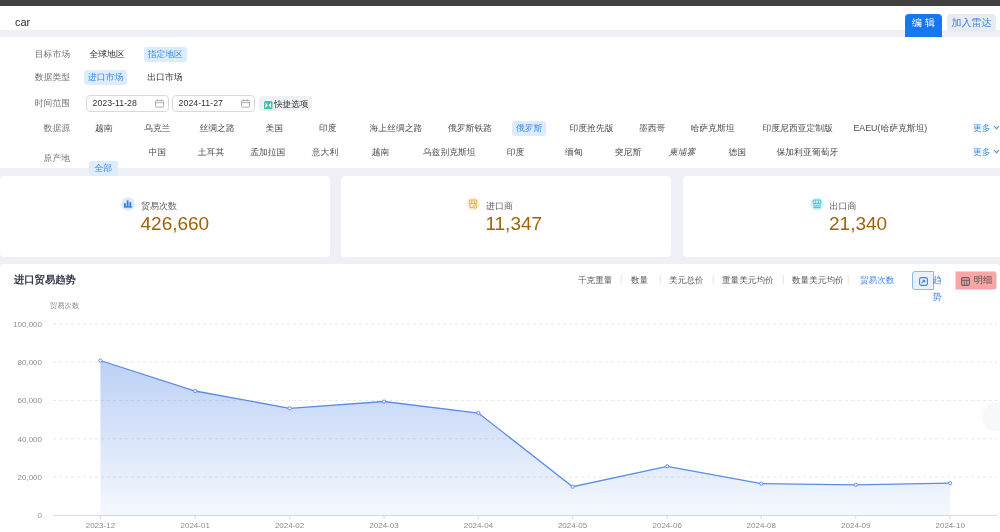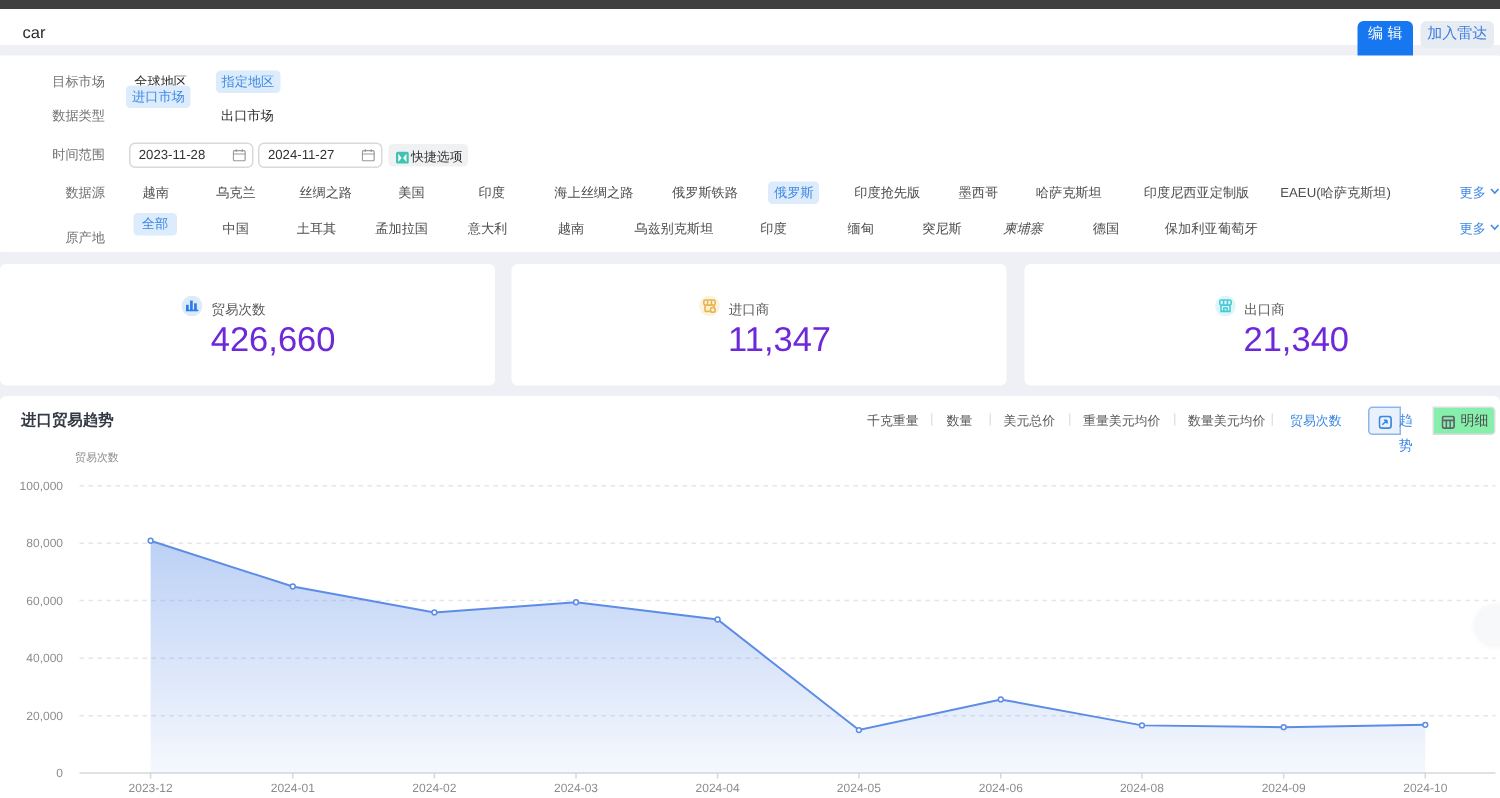--- a/index.html
+++ b/index.html
@@ -22,47 +22,47 @@
 .more { position:absolute; color:#3f88e3; font-size:8.8px; white-space:nowrap; }
 .datebox { position:absolute; width:83.5px; height:17px; border:1px solid #d7d9dd; border-radius:4px; background:#fff; font-size:8.8px; color:#333; line-height:15px; padding-left:6px; }
 .cal { position:absolute; top:3px; width:9px; height:9px; }
 .quick { position:absolute; left:259px; top:59px; width:53px; height:15px; background:#f0f1f3; border-radius:3px; font-size:8.6px; color:#333; line-height:17.5px; padding-left:15px; }
 
 
 .card { position:absolute; top:176px; height:81px; background:#fff; border-radius:4px; }
 .card .inner { position:absolute; top:21px; }
 .cicon { position:absolute; left:0; top:0; width:14px; height:14px; border-radius:50%; }
 .clabel { position:absolute; left:20px; top:2.5px; font-size:9px; color:#595959; white-space:nowrap; }
-.cval { position:absolute; left:19.5px; top:16px; font-size:23px; color:#6d28d9; white-space:nowrap; }
+.cval { position:absolute; left:19.5px; top:16px; font-size:19px; color:#a16207; white-space:nowrap; }
 
 
 .panel2 { position:absolute; left:0; top:264px; width:1000px; height:268px; background:#fff; border-radius:4px 4px 0 0; }
 .ptitle { position:absolute; left:14px; top:9px; font-size:10.3px; font-weight:bold; color:#333a45; }
 .mopt { position:absolute; top:11px; font-size:8.6px; color:#595959; white-space:nowrap; }
 .msep { position:absolute; top:10px; font-size:9px; color:#dcdcdc; }
 .mopt.sel { color:#3b87e2; }
-.tbtn { position:absolute; top:7px; height:19px; border:1px solid #dcdee2; background:#86efac; font-size:9.3px; color:#4d4d4d; line-height:17px; }
+.tbtn { position:absolute; top:7px; height:19px; border:1px solid #dcdee2; background:#fca5a5; font-size:9.3px; color:#4d4d4d; line-height:17px; }
 </style>
 </head>
 <body>
 
 <div class="topbar">
   <div class="q">car</div>
   <div class="btn-edit">编辑</div>
   <div class="btn-radar">加入雷达</div>
 </div>
 
 <div class="panel1">
 
   <div class="flabel" style="left:0; top:12px;">目标市场</div>
   <div class="fitem" style="left:89.5px; top:12px;">全球地区</div>
   <div class="pill" style="left:143.7px; top:9.5px;">指定地区</div>
 
   <div class="flabel" style="left:0; top:35px;">数据类型</div>
-  <div class="pill" style="left:84px; top:20px;">进口市场</div>
+  <div class="pill" style="left:84px; top:33px;">进口市场</div>
   <div class="fitem" style="left:147.3px; top:35px;">出口市场</div>
 
   <div class="flabel" style="left:0; top:61px;">时间范围</div>
   <div class="datebox" style="left:85.5px; top:58px;">2023-11-28
     <svg class="cal" style="left:68px;" viewBox="0 0 16 16">
         <rect x="1" y="2.5" width="14" height="12" rx="1.5" fill="none" stroke="#999" stroke-width="1.4"></rect>
         <line x1="1" y1="6.5" x2="15" y2="6.5" stroke="#999" stroke-width="1.4"></line>
         <line x1="4.5" y1="0.8" x2="4.5" y2="4" stroke="#999" stroke-width="1.4"></line>
         <line x1="11.5" y1="0.8" x2="11.5" y2="4" stroke="#999" stroke-width="1.4"></line>
       </svg>
@@ -92,21 +92,21 @@
   <div class="fitem2" style="left:569.5px; top:86px;">印度抢先版</div>
   <div class="fitem2" style="left:639px; top:86px;">墨西哥</div>
   <div class="fitem2" style="left:690.5px; top:86px;">哈萨克斯坦</div>
   <div class="fitem2" style="left:762.5px; top:86px;">印度尼西亚定制版</div>
   <div class="fitem2" style="left:853.5px; top:86px;">EAEU(哈萨克斯坦)</div>
   <div class="more" style="left:973px; top:86px;">更多<svg style="vertical-align:1px; margin-left:2px;" width="7" height="5" viewBox="0 0 8 6">
         <path d="M1 1.2 L4 4.4 L7 1.2" fill="none" stroke="#3f88e3" stroke-width="1.3"></path>
       </svg></div>
 
   <div class="flabel" style="left:0; top:116px;">原产地</div>
-  <div class="pill" style="left:88.5px; top:105px; padding:0 6px;font-family:Liberation Serif, serif;">全部</div>
+  <div class="pill" style="left:88.5px; top:124px; padding:0 6px;font-family:Liberation Serif, serif;">全部</div>
   <div class="fitem2" style="left:148.4px; top:110px;">中国</div>
   <div class="fitem2" style="left:197.8px; top:110px;">土耳其</div>
   <div class="fitem2" style="left:250.2px; top:110px;">孟加拉国</div>
   <div class="fitem2" style="left:311.8px; top:110px;">意大利</div>
   <div class="fitem2" style="left:371.8px; top:110px;">越南</div>
   <div class="fitem2" style="left:422.8px; top:110px;">乌兹别克斯坦</div>
   <div class="fitem2" style="left:506.8px; top:110px;">印度</div>
   <div class="fitem2" style="left:565px; top:110px;">缅甸</div>
   <div class="fitem2" style="left:614.8px; top:110px;">突尼斯</div>
   <div class="fitem2" style="left:668.8px; top:110px;font-style:italic;">柬埔寨</div>

